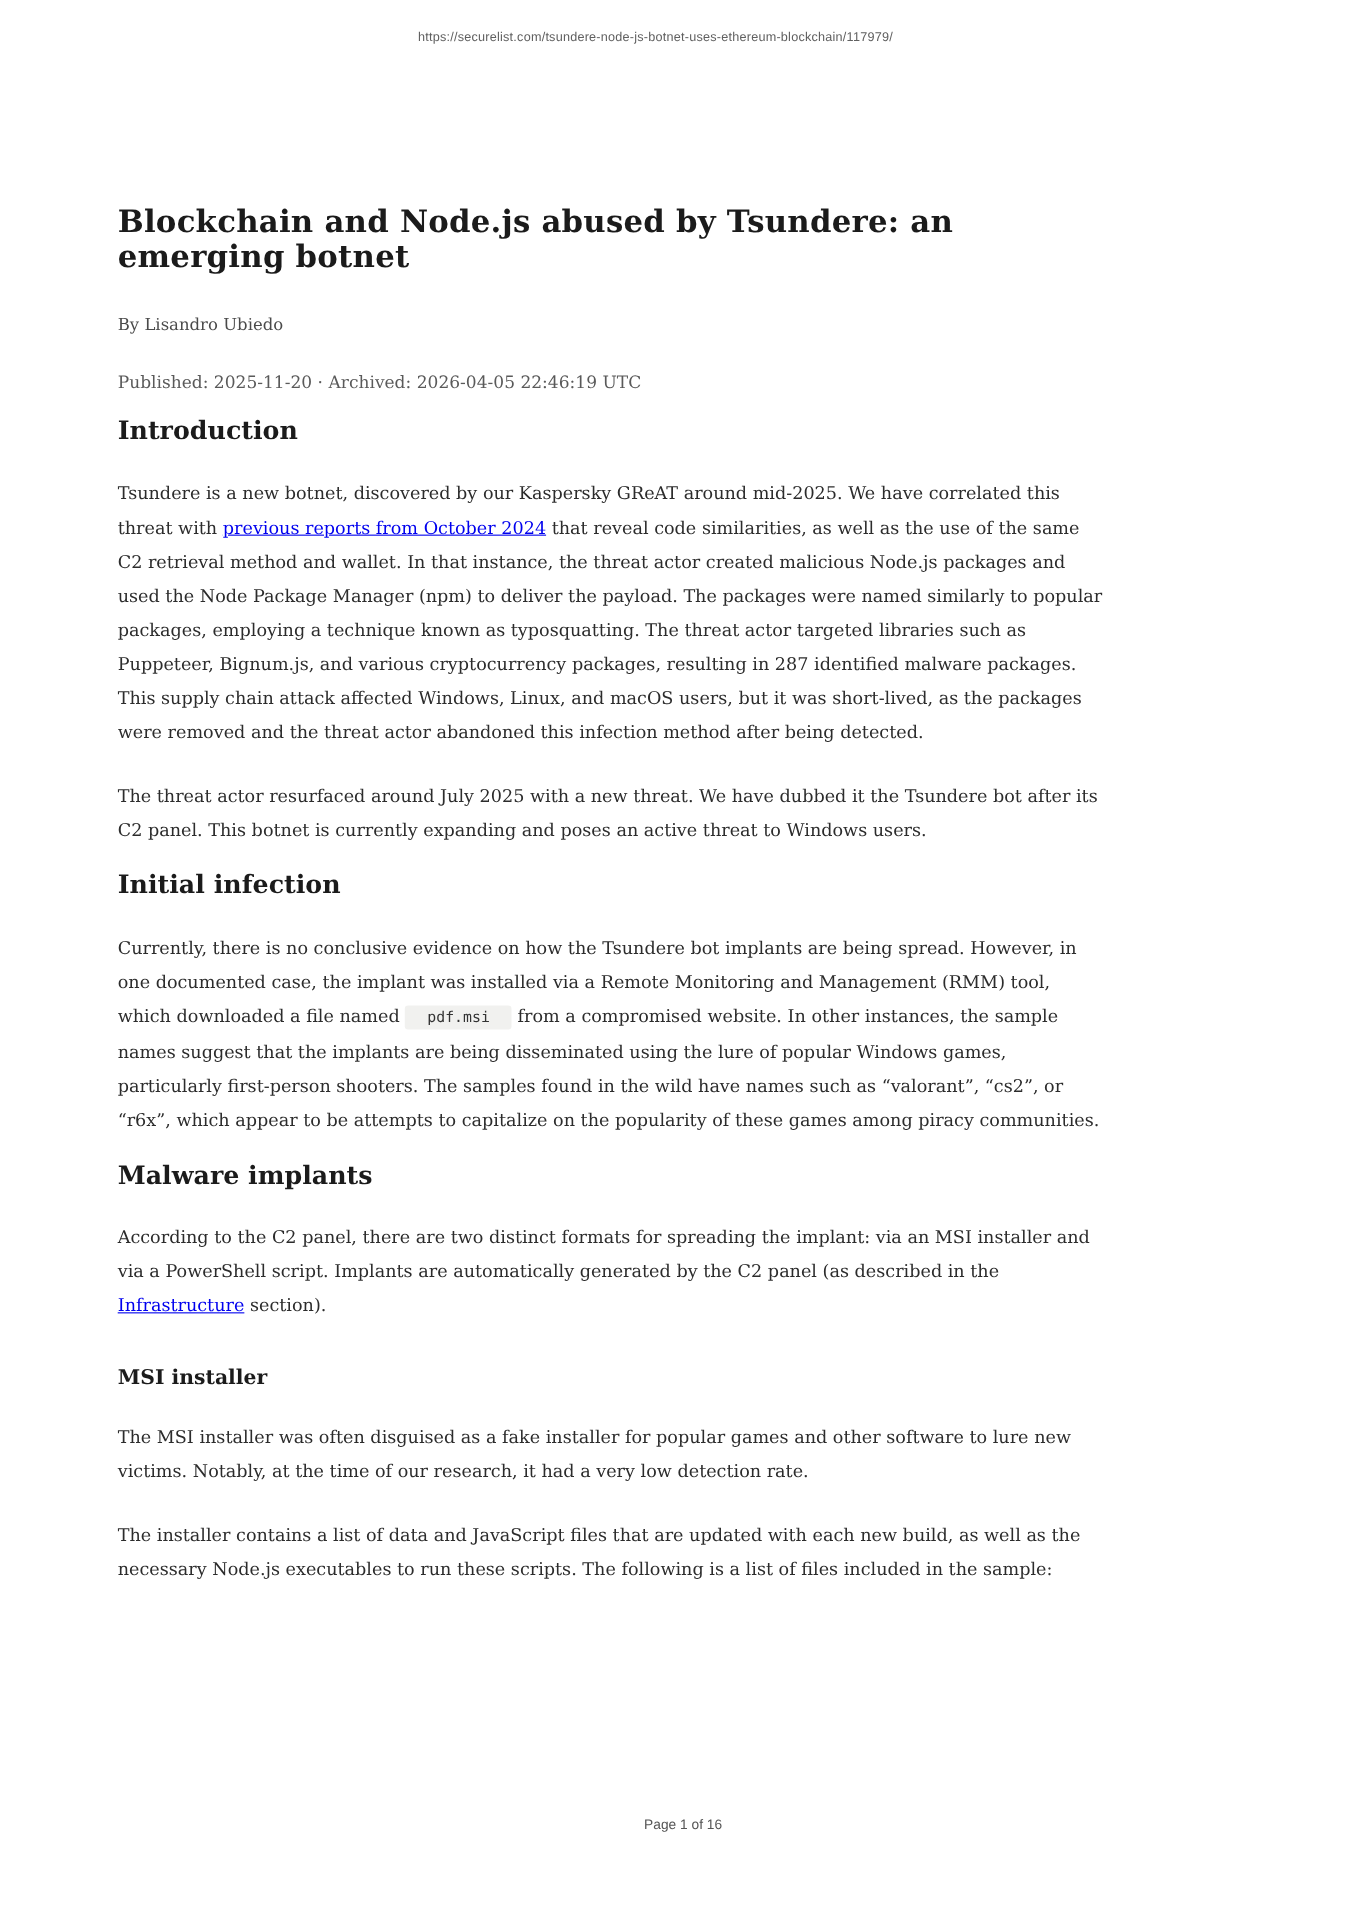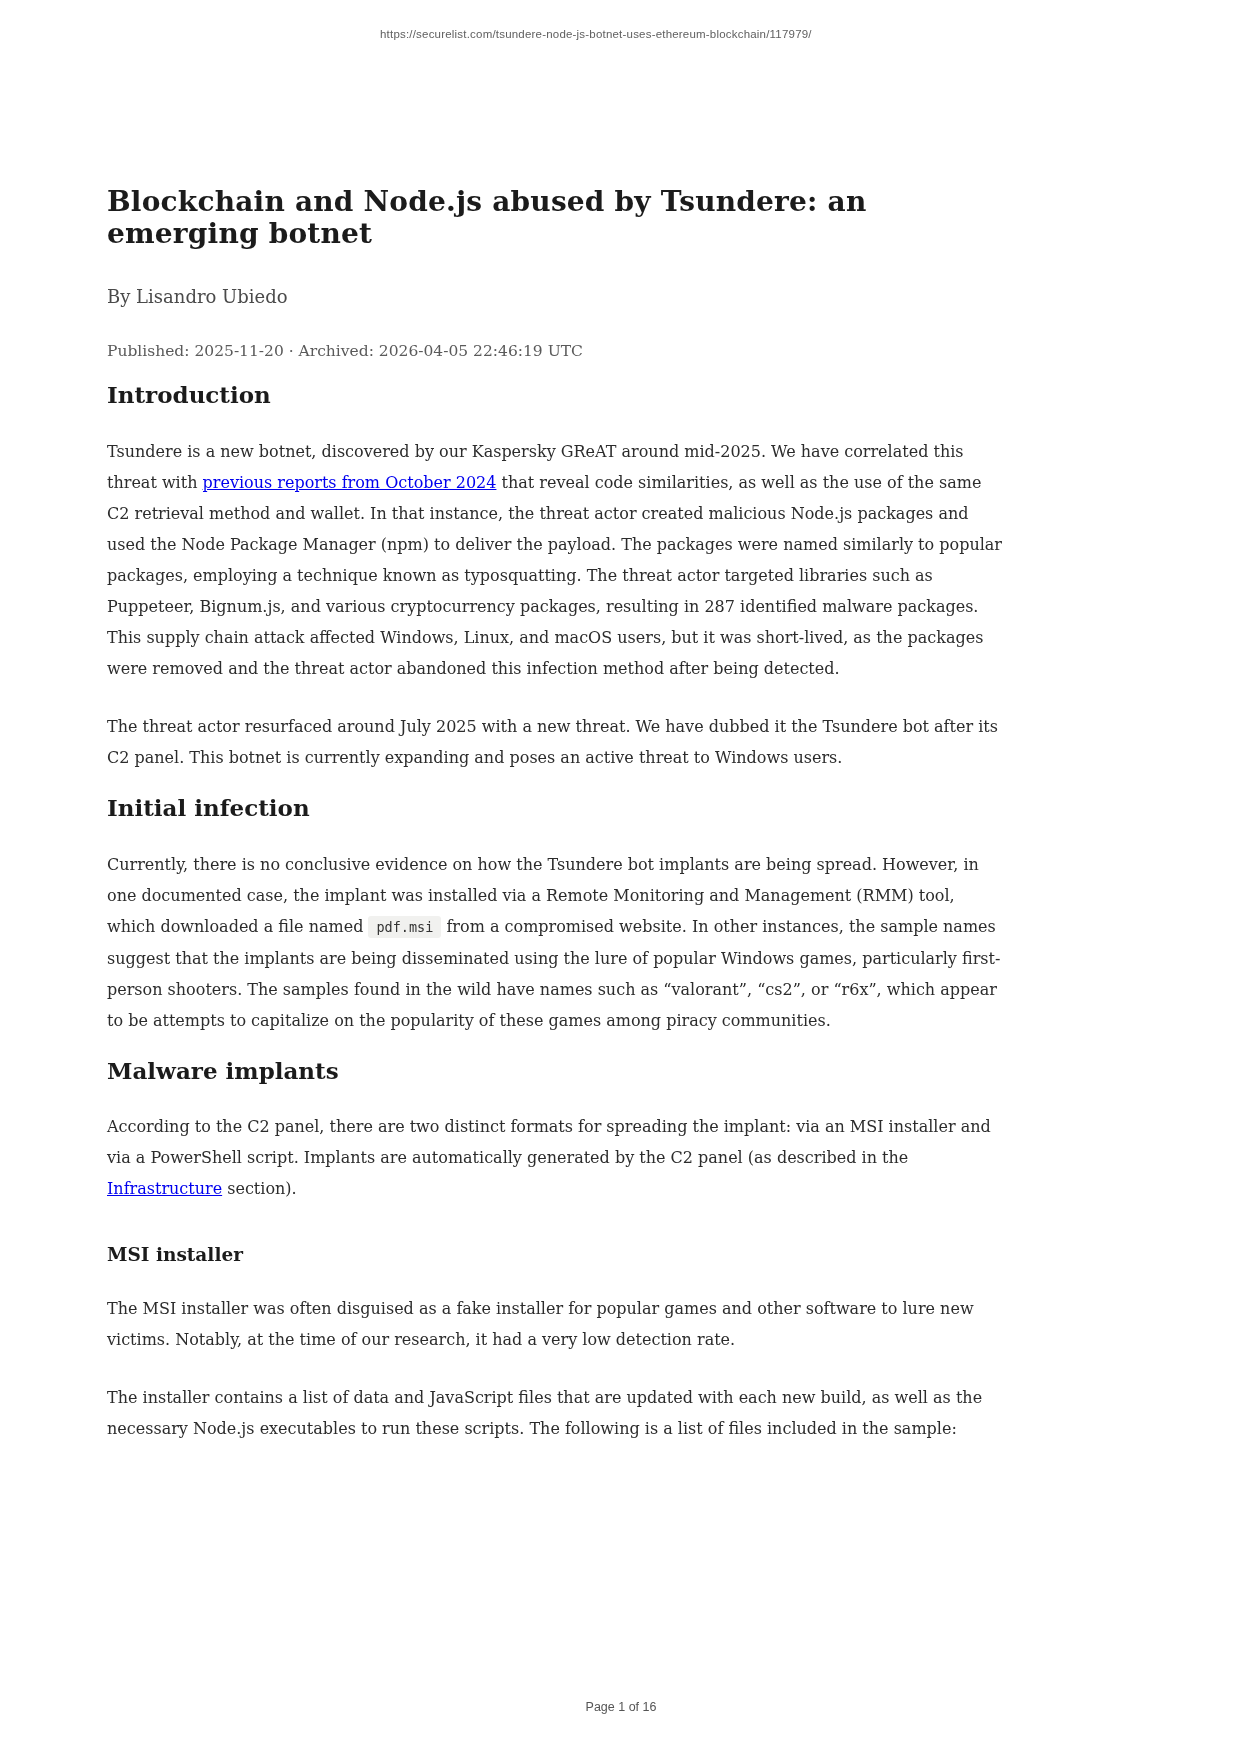--- a/index.html
+++ b/index.html
@@ -32,21 +32,21 @@
   h1.title {
     font-size: 28px;
     line-height: 1.15;
     font-weight: bold;
     color: #1b1b1b;
     margin: 186px 0 0 0;
     letter-spacing: 0.2px;
   }
   .byline {
     margin-top: 36px;
-    font-size: 18px;
+    font-size: 15px;
     color: #4a4a4a;
   }
   .meta {
     margin-top: 35px;
     font-size: 15.5px;
     color: #5a5a5a;
   }
   .article-body h2 {
     font-size: 23px;
     font-weight: bold;
@@ -70,27 +70,27 @@
   a.link {
     color: #0000ee;
     text-decoration: underline;
     cursor: pointer;
   }
   code.inline-code {
     font-family: "DejaVu Sans Mono", monospace;
     font-size: 13.5px;
     background: #f1f1ef;
     color: #333333;
-    padding: 3px 8px;
+    padding: 3px 20px;
     border-radius: 3px;
     white-space: nowrap;
   }
   .print-footer {
     position: absolute;
-    top: 1700px;
+    top: 1652px;
     left: 0;
     width: 100%;
     text-align: center;
     font-family: "Liberation Sans", sans-serif;
     font-size: 12.5px;
     color: #555555;
   }
 </style>
 </head>
 <body>

